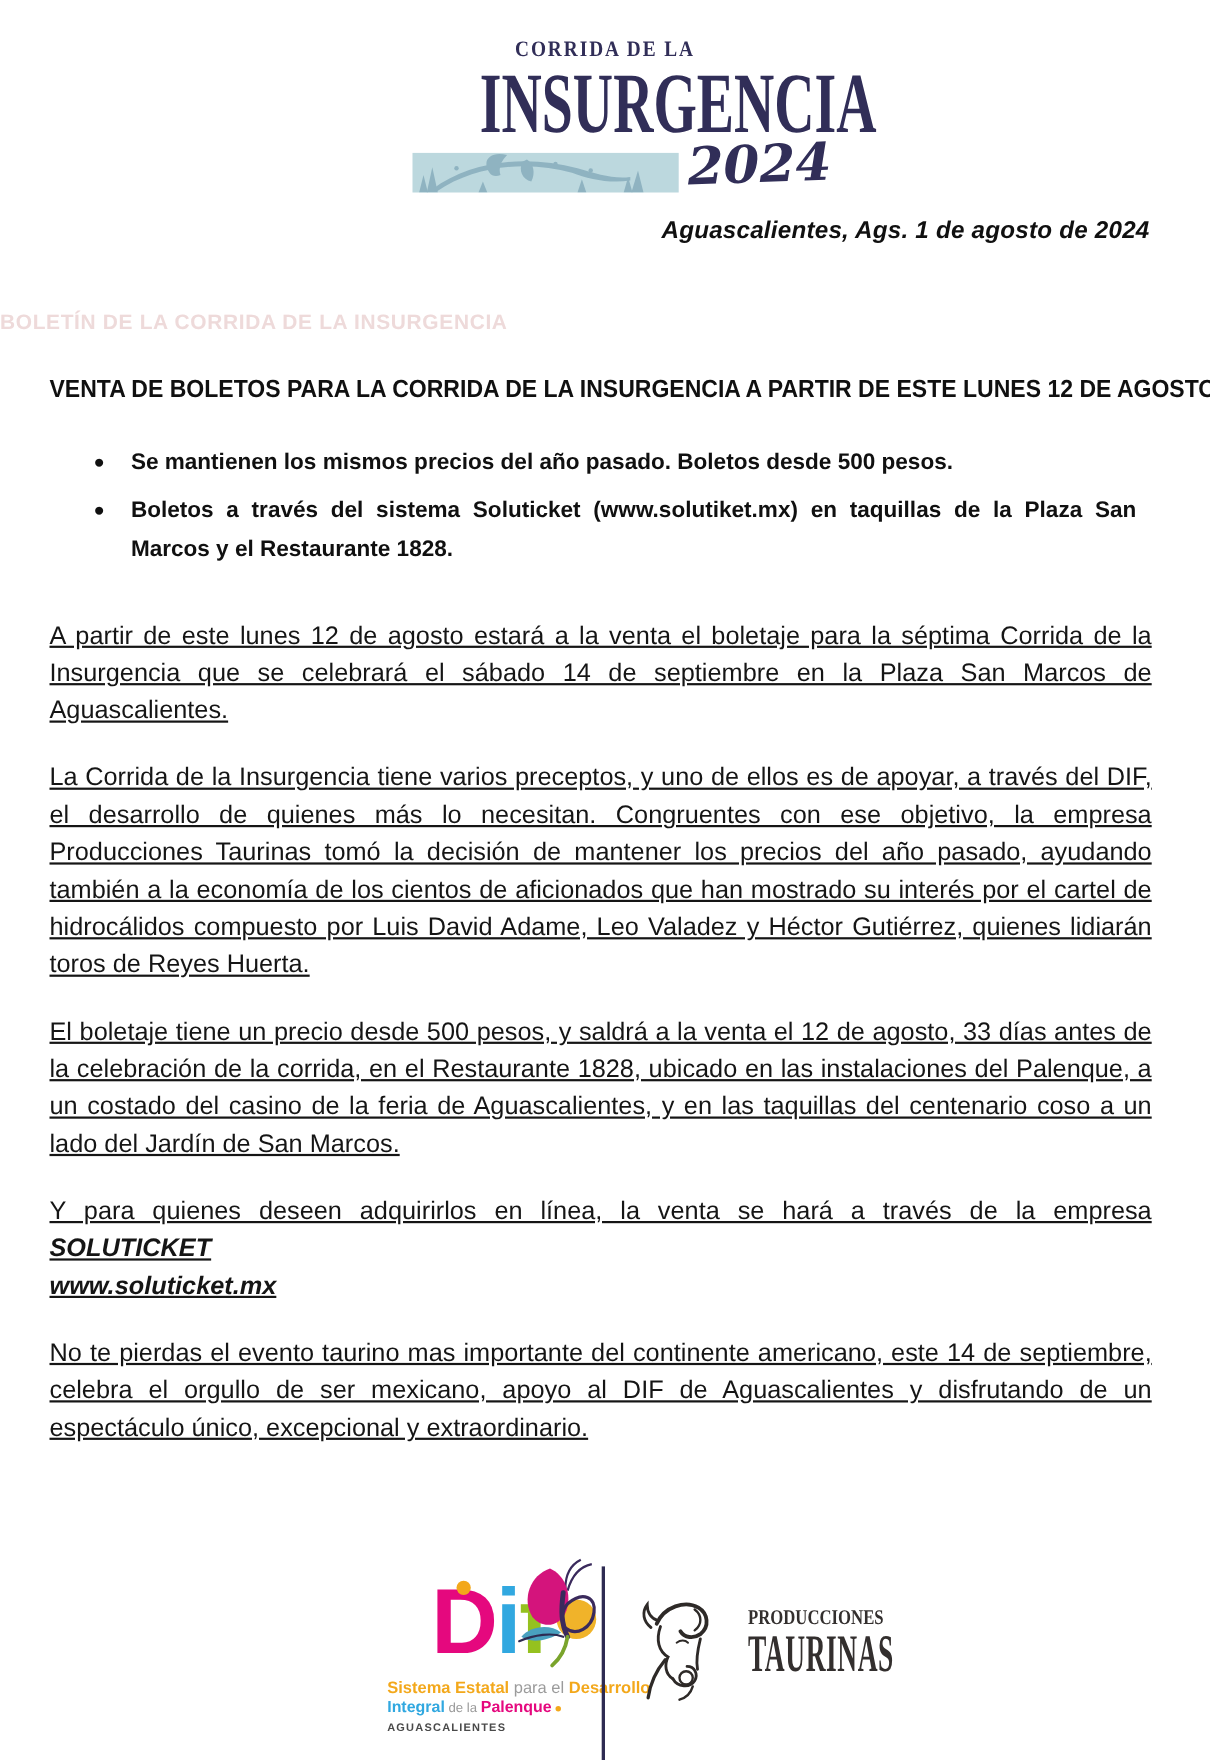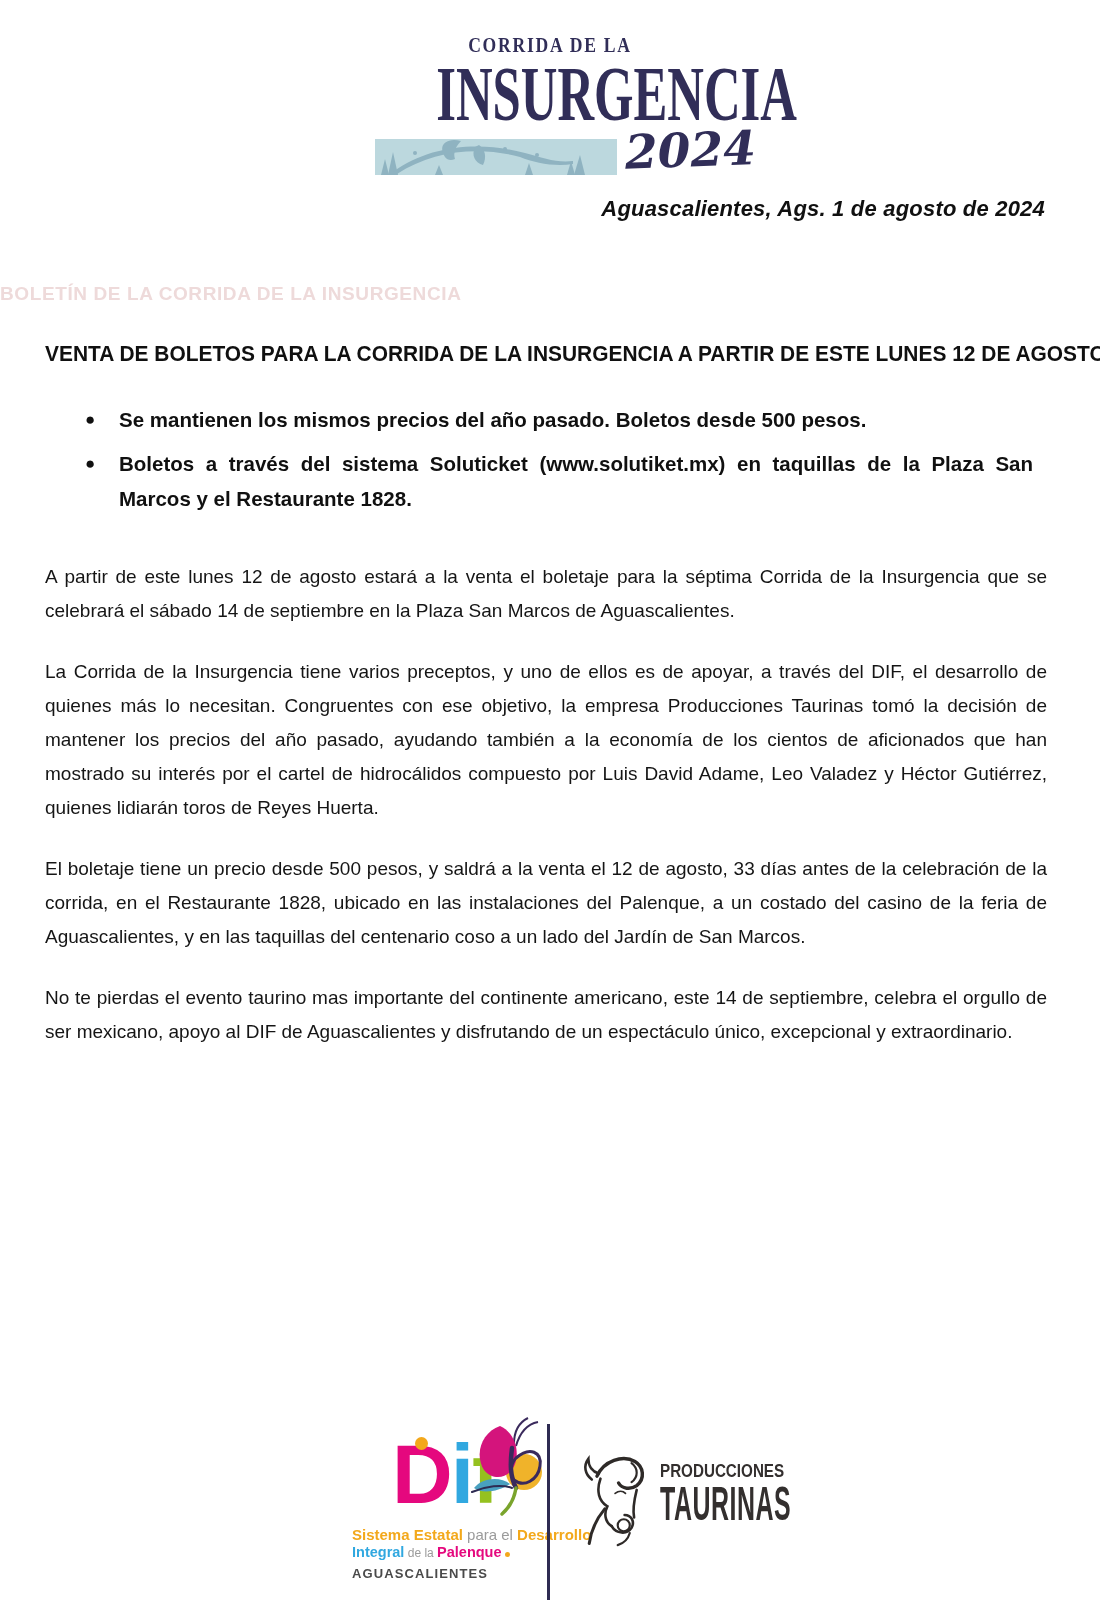--- a/index.html
+++ b/index.html
@@ -43,45 +43,45 @@
   }
   
   .bullets{position:absolute;top:402px;left:83px;width:950px;margin:0;padding:0;list-style:none;}
   .bullets li{
     position:relative;padding-left:36px;margin:0 0 9px 0;
     font-weight:700;font-size:20.5px;line-height:35px;text-align:justify;color:#101010;
   }
   .bullets .marker{position:absolute;left:2px;top:0;font-size:17px;}
   
   .body-copy{position:absolute;top:560px;left:45px;width:1002px;}
-  .body-copy p{margin:0 0 27px 0;font-size:19px;line-height:34px;text-align:justify;color:#151515;}
+  .body-copy p{margin:0 0 27px 0;font-size:23px;line-height:34px;text-align:justify;color:#151515;text-decoration:underline;}
   .bold-italic{font-weight:700;font-style:italic;}
   .url-line{display:block;font-weight:700;font-style:italic;}
   
   .dif-logo{position:absolute;left:352px;top:1428px;width:185px;}
   .dif-name-row{position:relative;height:96px;}
   .dif-name{font-weight:700;font-size:84px;line-height:92px;letter-spacing:-2px;margin-left:40px;}
   .dif-letter-d{color:var(--dif_pink);}
   .dif-letter-i{color:var(--dif_blue);position:relative;}
   .dif-letter-f{color:var(--dif_green);}
   .dif-i-dot{position:absolute;left:63px;top:9px;width:13px;height:13px;border-radius:50%;background:var(--dif_orange);}
   .butterfly{position:absolute;left:116px;top:-12px;}
   .dif-tag1{font-size:15px;font-weight:700;margin-top:2px;white-space:nowrap;}
   .dif-tag1 .t-orange{color:var(--dif_orange);}
   .dif-tag1 .t-gray{color:var(--dif_gray);font-weight:400;}
   .dif-tag2{font-size:14.5px;font-weight:700;margin-top:1px;white-space:nowrap;}
   .dif-tag2 .t-blue{color:var(--dif_blue);}
   .dif-tag2 .t-gray{color:var(--dif_gray);font-weight:400;font-size:12px;}
   .dif-tag2 .t-pink{color:var(--dif_pink);}
   .dif-tag2 .end-dot{display:inline-block;width:5px;height:5px;border-radius:50%;background:var(--dif_orange);margin-left:3px;}
-  .dif-region{font-size:13px;font-weight:700;letter-spacing:1.1px;color:#4a4a4a;margin-top:6px;}
+  .dif-region{font-size:10px;font-weight:700;letter-spacing:1.1px;color:#4a4a4a;margin-top:6px;}
   .footer-divider{position:absolute;left:547px;top:1424px;width:3px;height:176px;background:var(--divider);}
   .taurinas-logo{position:absolute;left:578px;top:1446px;display:flex;align-items:flex-start;}
   .bull{flex:0 0 auto;}
-  .taurinas-text{margin-top:14px;margin-left:0;color:var(--taurinas);}
+  .taurinas-text{margin-top:14px;margin-left:20px;color:var(--taurinas);font-family:Liberation Serif, serif;}
   .taurinas-line1{font-weight:700;font-size:19px;transform:scaleX(.8);transform-origin:left top;white-space:nowrap;}
   .taurinas-line2{font-weight:700;font-size:48px;line-height:44px;transform:scaleX(.52);transform-origin:left top;white-space:nowrap;letter-spacing:1px;}
 </style>
 </head>
 <body>
 
 <div class="page">
 
   <header class="logo">
     <div class="logo-top">CORRIDA DE LA</div>
@@ -123,20 +123,24 @@
     <li>
       <span class="marker">●</span>
       <span>Boletos a través del sistema Soluticket (www.solutiket.mx) en taquillas de la Plaza San Marcos y el Restaurante 1828.</span>
     </li>
   </ul>
 
   <div class="body-copy">
     <p>A partir de este lunes 12 de agosto estará a la venta el boletaje para la séptima Corrida de la Insurgencia que se celebrará el sábado 14 de septiembre en la Plaza San Marcos de Aguascalientes.</p>
     <p>La Corrida de la Insurgencia tiene varios preceptos, y uno de ellos es de apoyar, a través del DIF, el desarrollo de quienes más lo necesitan. Congruentes con ese objetivo, la empresa Producciones Taurinas tomó la decisión de mantener los precios del año pasado, ayudando también a la economía de los cientos de aficionados que han mostrado su interés por el cartel de hidrocálidos compuesto por Luis David Adame, Leo Valadez y Héctor Gutiérrez, quienes lidiarán toros de Reyes Huerta.</p>
     <p>El boletaje tiene un precio desde 500 pesos, y saldrá a la venta el 12 de agosto, 33 días antes de la celebración de la corrida, en el Restaurante 1828, ubicado en las instalaciones del Palenque, a un costado del casino de la feria de Aguascalientes, y en las taquillas del centenario coso a un lado del Jardín de San Marcos.</p>
+    <p>
+      <span>Y para quienes deseen adquirirlos en línea, la venta se hará a través de la empresa </span><span class="bold-italic">SOLUTICKET</span>
+      <span class="url-line">www.soluticket.mx</span>
+    </p>
     <p>No te pierdas el evento taurino mas importante del continente americano, este 14 de septiembre, celebra el orgullo de ser mexicano, apoyo al DIF de Aguascalientes y disfrutando de un espectáculo único, excepcional y extraordinario.</p>
   </div>
 
   <div class="dif-logo">
     <div class="dif-name-row">
       <span class="dif-name"><span class="dif-letter-d">D</span><span class="dif-letter-i">i</span><span class="dif-letter-f">f</span></span>
       <span class="dif-i-dot"></span>
       <svg class="butterfly" width="84" height="104" viewBox="0 0 84 104" xmlns="http://www.w3.org/2000/svg">
         <path d="M48,30 C52,16 60,8 70,6" stroke="#3a2a5c" stroke-width="2" fill="none"></path>
         <path d="M46,28 C46,14 52,6 60,2" stroke="#3a2a5c" stroke-width="2" fill="none"></path>

